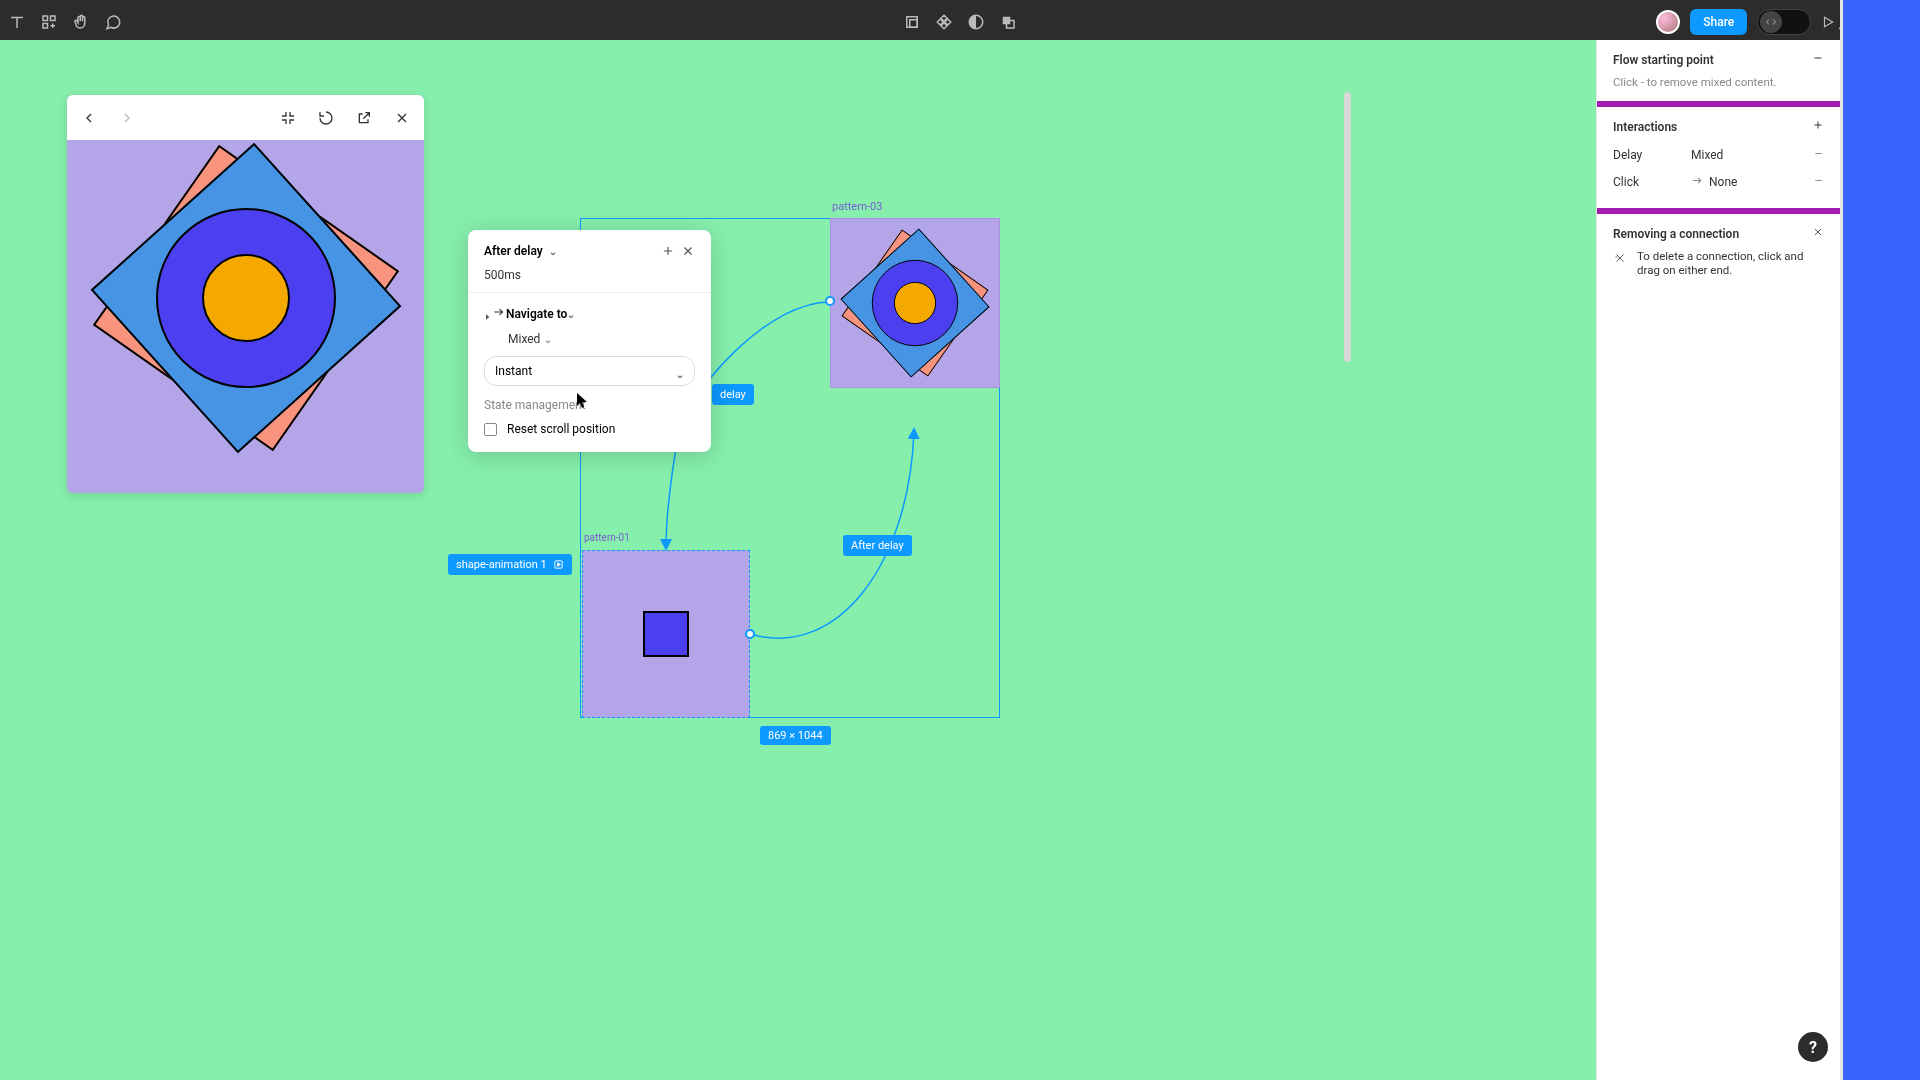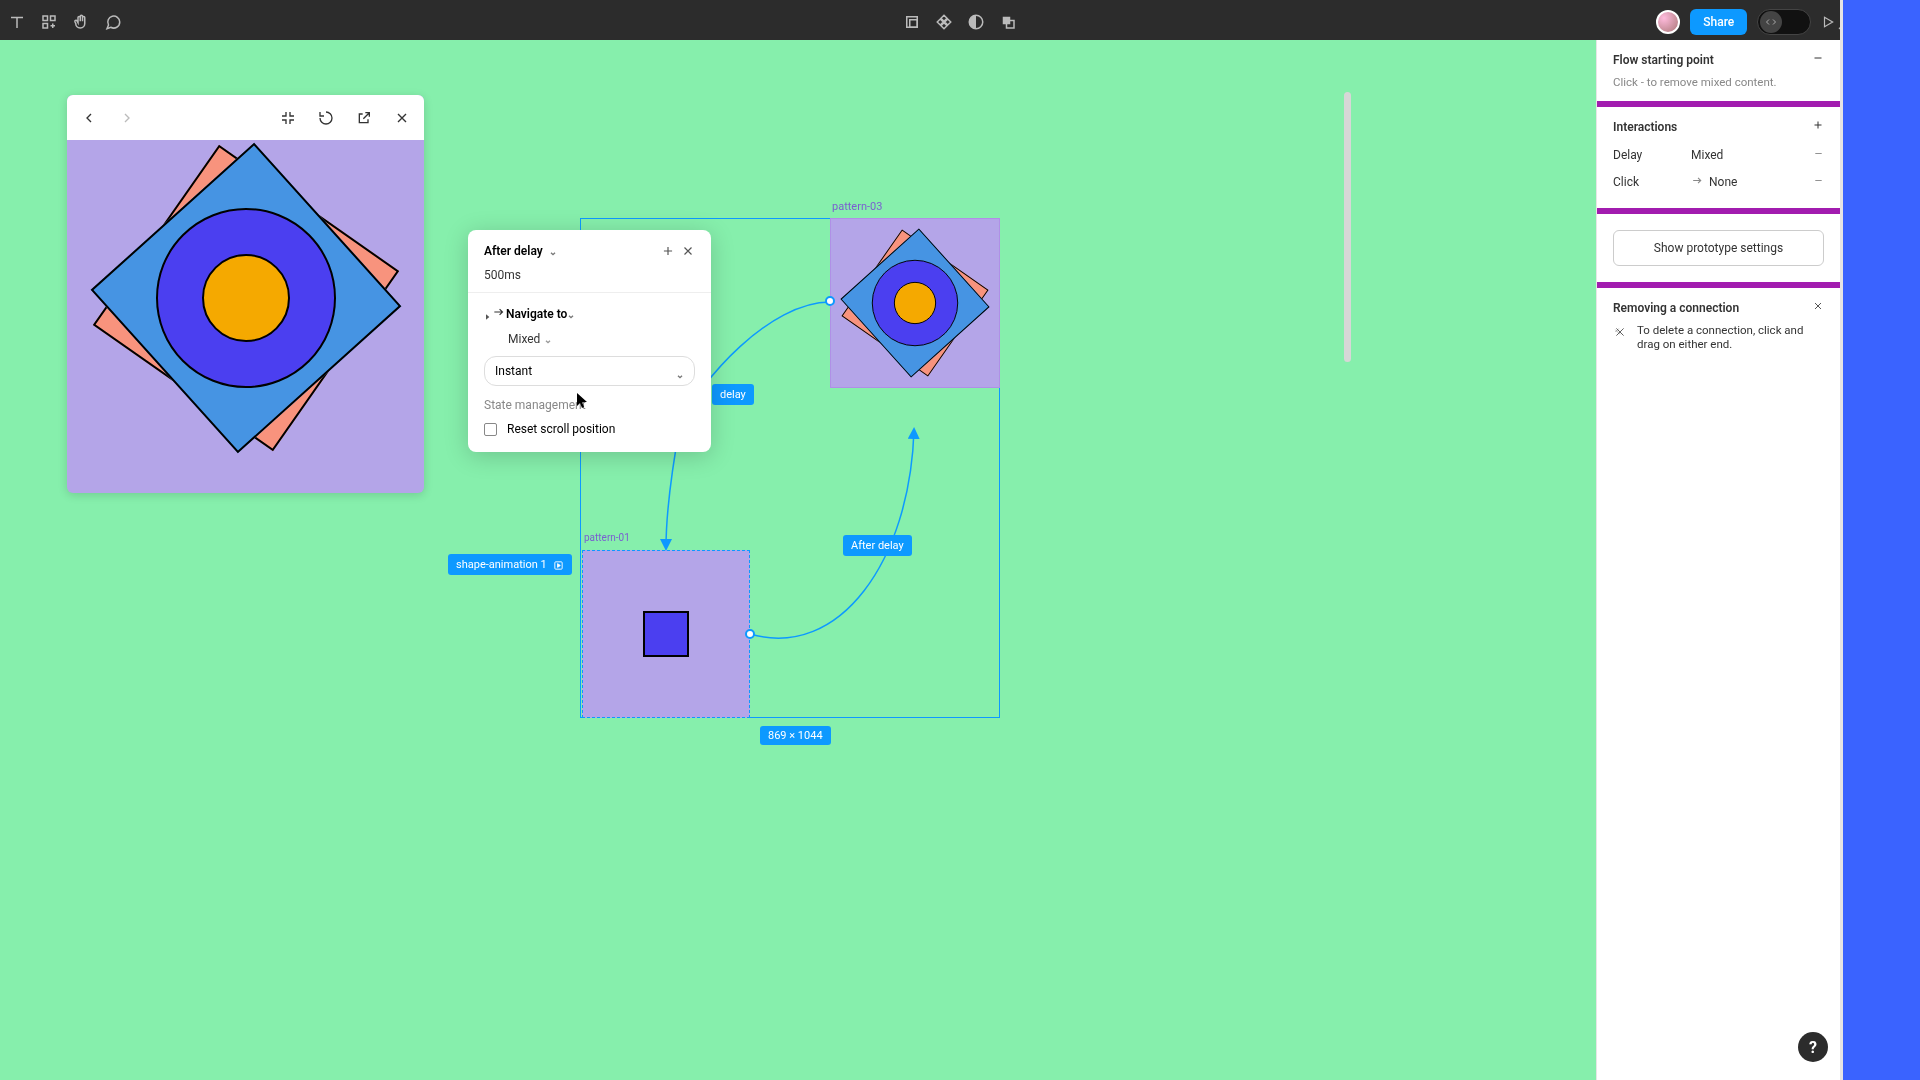--- a/index.html
+++ b/index.html
@@ -48,21 +48,21 @@
 .frame3-label{position:absolute;left:832px;top:160px;font-size:11px;color:#7a5fd0;}
 .frame3 .shape-stack{transform:translate(-50%,-50%) scale(.48);}
 
 .frame1{position:absolute;left:582px;top:510px;width:168px;height:168px;background:#b4a5e8;border:1px dashed #0d99ff;}
 .frame1-label{position:absolute;left:584px;top:492px;font-size:10px;color:#7a5fd0;}
 .blue-sq{position:absolute;left:50%;top:50%;width:46px;height:46px;background:#4b3ff0;border:2px solid #000;transform:translate(-50%,-50%);}
 
 .sel-dims{position:absolute;left:760px;top:686px;background:#0d99ff;color:#fff;font-size:11px;padding:3px 8px;border-radius:3px;}
 
 
-.flow-badge{position:absolute;left:448px;top:514px;background:#0d99ff;color:#fff;font-size:11px;padding:4px 8px;border-radius:3px;display:flex;align-items:flex-end;gap:6px;}
+.flow-badge{position:absolute;left:448px;top:514px;background:#0d99ff;color:#fff;font-size:11px;padding:4px 8px;border-radius:3px;display:flex;align-items:center;gap:6px;}
 
 
 svg.conn{position:absolute;top:40px;left:0;width:1500px;height:900px;pointer-events:none;overflow:visible;}
 .conn-label{position:absolute;background:#0d99ff;color:#fff;font-size:11px;padding:4px 8px;border-radius:3px;}
 .cl1{left:712px;top:344px;}
 .cl2{left:843px;top:495px;}
 .node-dot{position:absolute;width:10px;height:10px;border:2px solid #0d99ff;background:#fff;border-radius:50%;}
 .nd1{left:825px;top:256px;}
 .nd2{left:745px;top:589px;}
 
@@ -373,23 +373,20 @@
             <path d="M4 12h14M13 7l5 5-5 5"></path>
           </svg></span>
       <span class="v">None</span>
       <span class="x"><svg viewBox="0 0 24 24" width="11" height="11" fill="none" stroke="#888" stroke-width="2">
             <path d="M5 12h14"></path>
           </svg></span>
     </div>
   </div>
 
 
-  <div class="sec">
-    <div class="btn-outline">Show prototype settings</div>
-  </div>
 
   <div class="sec" style="border-bottom:none">
     <div class="sec-h">
       <span>Removing a connection</span>
       <span class="sp"></span>
       <span><svg viewBox="0 0 24 24" width="12" height="12" fill="none" stroke="#555" stroke-width="2">
             <path d="M6 6l12 12M18 6L6 18"></path>
           </svg></span>
     </div>
     <div class="hint-row">

